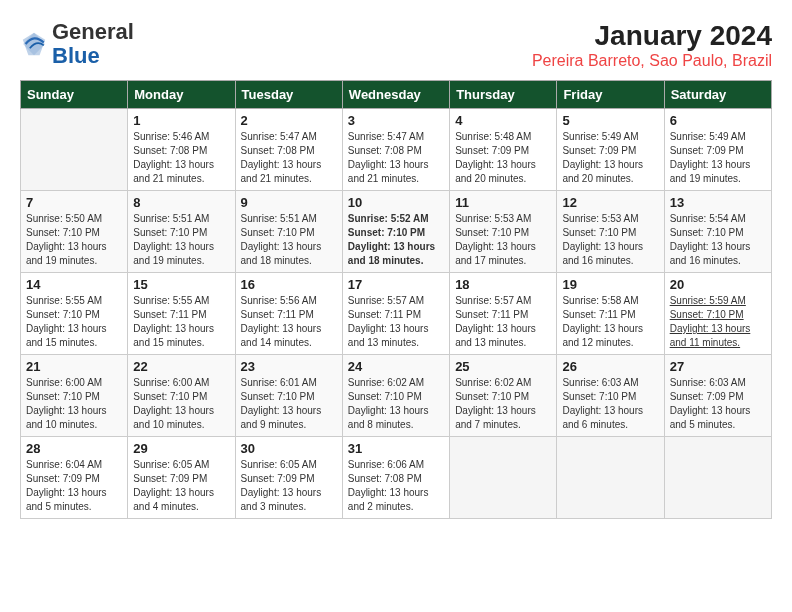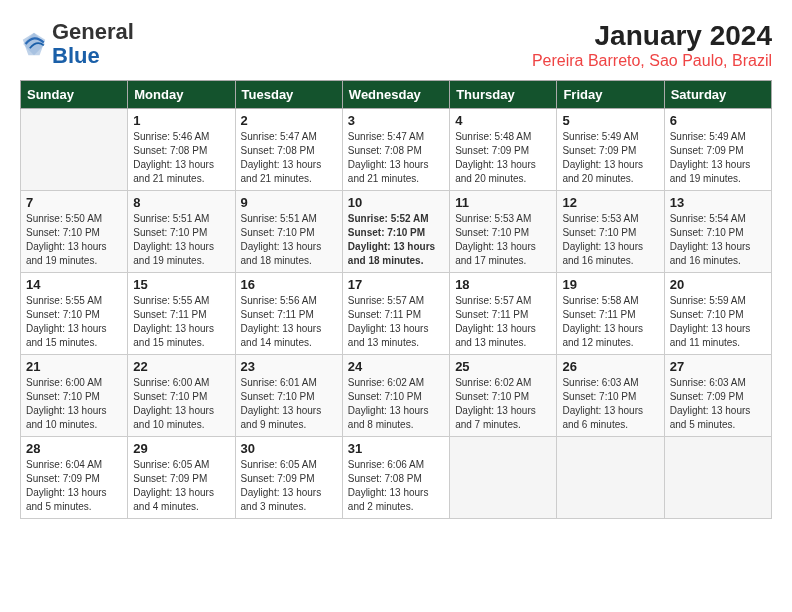--- a/index.html
+++ b/index.html
@@ -256,21 +256,21 @@
         </td>
         <td>
           <span class="day-number">19</span>
           <div class="day-info" style="white-space: pre-line;">Sunrise: 5:58 AM
 Sunset: 7:11 PM
 Daylight: 13 hours
 and 12 minutes.</div>
         </td>
         <td>
           <span class="day-number">20</span>
-          <div class="day-info" style="white-space: pre-line;">Sunrise: 5:59 AM
+          <div class="day-info" style="white-space: pre-line; text-decoration: underline;">Sunrise: 5:59 AM
 Sunset: 7:10 PM
 Daylight: 13 hours
 and 11 minutes.</div>
         </td>
       </tr>
       <tr>
         <td>
           <span class="day-number">21</span>
           <div class="day-info" style="white-space: pre-line;">Sunrise: 6:00 AM
 Sunset: 7:10 PM

